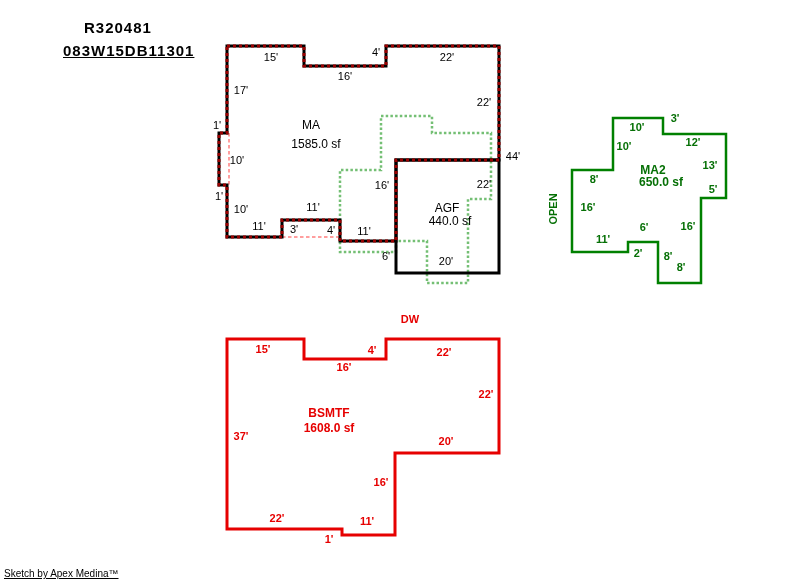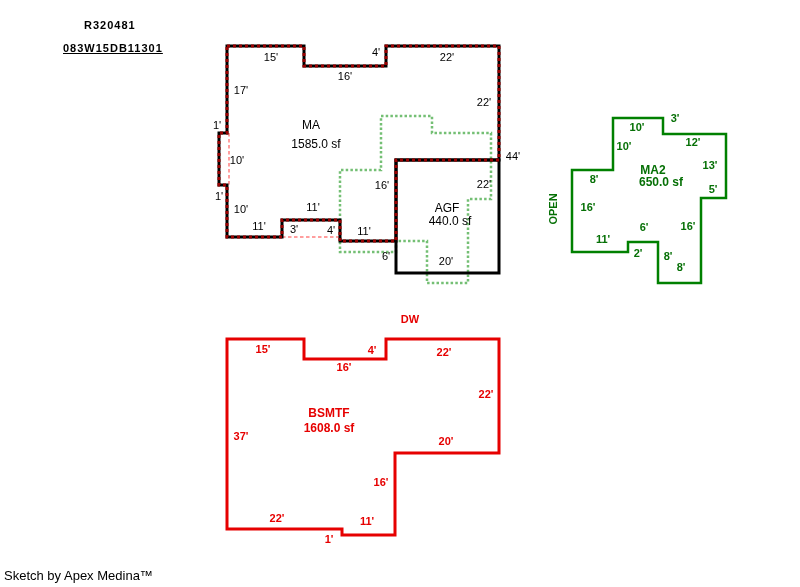--- a/index.html
+++ b/index.html
@@ -1,21 +1,21 @@
 <!DOCTYPE html>
 <html><head>
 <meta charset="utf-8">
 <style>
   html,body{margin:0;padding:0;background:#ffffff;}
   body{width:800px;height:587px;position:relative;overflow:hidden;
        font-family:"Liberation Sans","DejaVu Sans",sans-serif;}
-  .hdr{position:absolute;font-weight:bold;font-size:11px;color:#000;letter-spacing:1px;}
+  .hdr{position:absolute;font-weight:bold;font-size:15px;color:#000;letter-spacing:1px;}
   #hdr1{left:84px;top:19px;}
   #hdr2{left:63px;top:42px;text-decoration:underline;}
-  .ftr{position:absolute;left:4px;top:568px;font-size:13px;color:#000;}
+  .ftr{position:absolute;left:4px;top:568px;font-size:10px;color:#000;text-decoration:underline;}
   #sketch{position:absolute;left:0;top:0;}
   #sketch text{font-family:"Liberation Sans","DejaVu Sans",sans-serif;
                font-size:11px;text-anchor:middle;dominant-baseline:central;}
   #sketch text.area-name,#sketch text.area-sqft{font-size:12px;}
   .t-ma{fill:#000000;}
   .t-ma2{fill:#067006;font-weight:bold;}
   .t-bsmtf{fill:#e60000;font-weight:bold;}
 </style>
 </head>
 <body>

